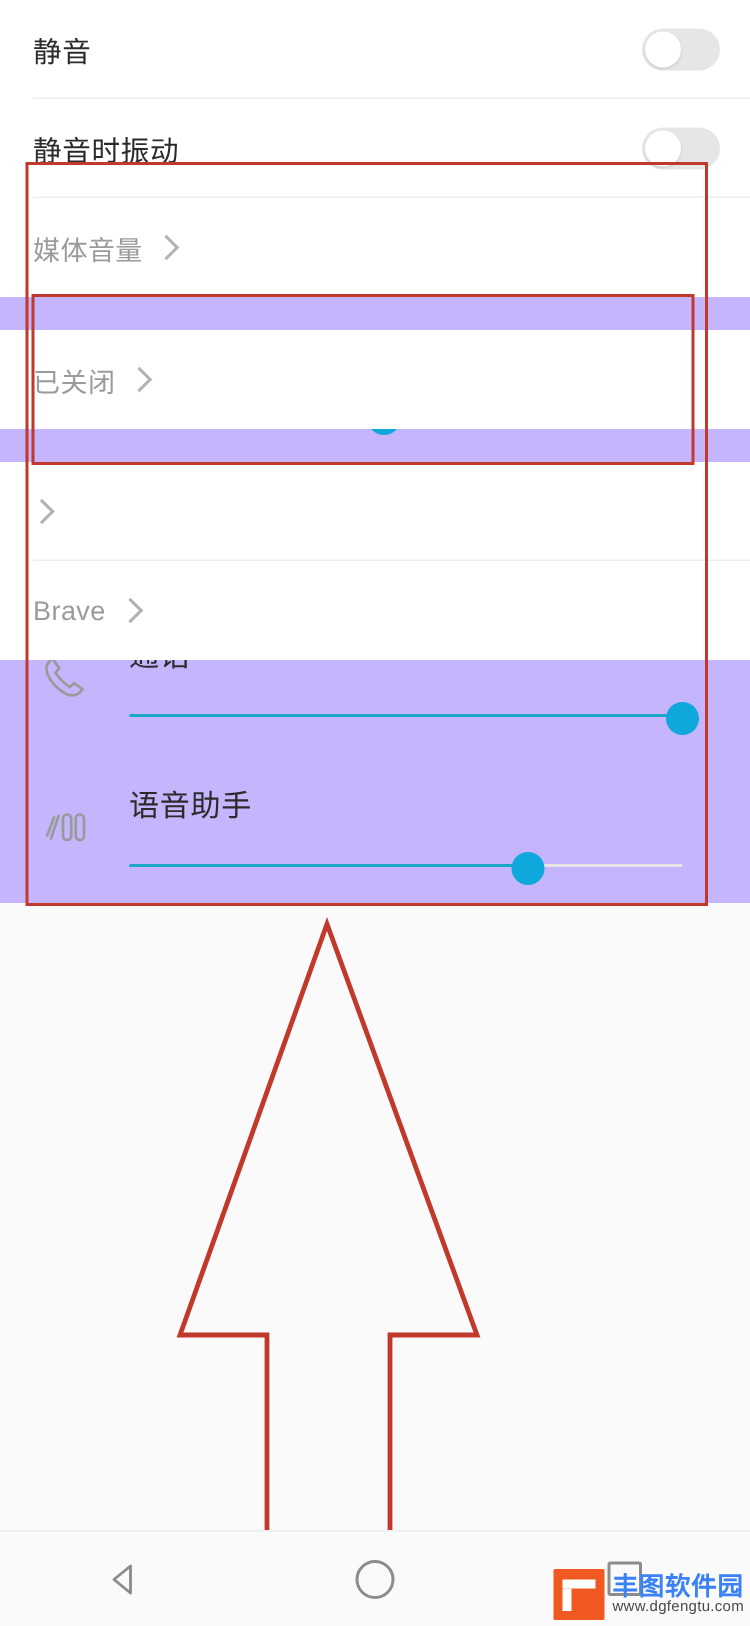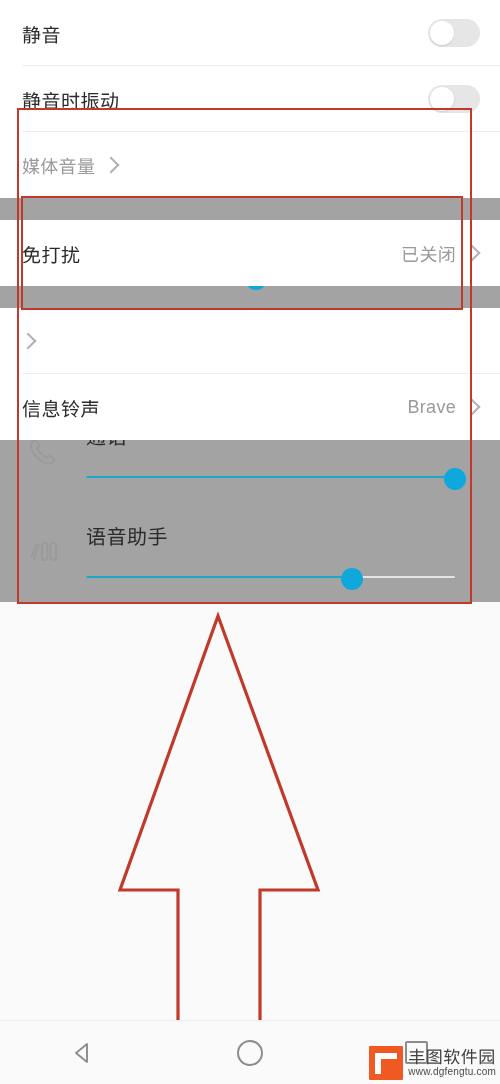--- a/index.html
+++ b/index.html
@@ -67,21 +67,21 @@
     box-sizing:border-box;
   }
   .search-icon .handle{
     position:absolute;left:21px;top:22px;width:11px;height:2.3px;background:#333;
     transform:rotate(45deg);transform-origin:left center;border-radius:2px;
   }
 
   
   .volume-panel{position:absolute;top:102px;left:0;width:500px;background:#fff;}
   .vol-row{
-    position:relative;height:100px;display:flex;align-items:center;background:#a3a3a3;
+    position:relative;height:100px;display:flex;align-items:center;background:#c4b5fd;
   }
   .vol-icon{
     width:86px;flex:0 0 86px;height:100px;display:flex;align-items:center;justify-content:center;
     color:#9a9a9a;
   }
   .vol-icon svg{display:block;}
   .vol-body{flex:1 1 auto;padding-right:45px;}
   .vol-label{font-size:20px;color:#2b2b2b;margin-bottom:20px;letter-spacing:.5px;}
   .slider{position:relative;height:14px;}
   .slider .track{
@@ -138,21 +138,21 @@
   .wm-logo{
     width:34px;height:34px;background:#f05a22;position:relative;border-radius:1px;flex:0 0 auto;
   }
   .wm-logo::before{
     content:"";position:absolute;left:6px;top:7px;width:22px;height:6px;background:#fff;
   }
   .wm-logo::after{
     content:"";position:absolute;left:6px;top:13px;width:6px;height:15px;background:#fff;
   }
   .wm-text{display:flex;flex-direction:column;line-height:1.05;}
-  .wm-name{font-size:17px;font-weight:normal;color:#404040;letter-spacing:.5px;}
+  .wm-name{font-size:17px;font-weight:bold;color:#3b82f6;letter-spacing:.5px;}
   .wm-url{font-size:10px;color:#4a4a4a;letter-spacing:.2px;}
 </style>
 </head>
 <body>
 
 <div id="phone">
 
   <div class="statusbar">
     <div class="sb-left">
       <span class="sb-carrier">中国移动</span>
@@ -304,35 +304,33 @@
     <div class="row">
       <span class="row-value">媒体音量</span>
       <span class="chev"></span>
     </div>
   </div>
 
   <div class="gap"></div>
 
   <div class="list-block">
     <div class="row">
-      <span class="row-label">免打扰</span>
       <span class="row-value">已关闭</span>
       <span class="chev"></span>
     </div>
   </div>
 
   <div class="gap"></div>
 
   <div class="list-block">
     <div class="row">
       <span class="chev"></span>
       <span class="divider"></span>
     </div>
     <div class="row">
-      <span class="row-label">信息铃声</span>
       <span class="row-value">Brave</span>
       <span class="chev"></span>
     </div>
   </div>
 
   <div class="anno-rect" style="left:17px;top:108px;width:455px;height:496px;"></div>
   <div class="anno-rect" style="left:21px;top:196px;width:442px;height:114px;"></div>
 
   <svg class="anno-arrow" style="left:0;top:600px;" width="500" height="460" viewBox="0 0 500 460">
     <polygon points="218,16 318,290 260,290 260,452 178,452 178,290 120,290" fill="none" stroke="#c0392b" stroke-width="3.2" stroke-linejoin="miter"></polygon>

